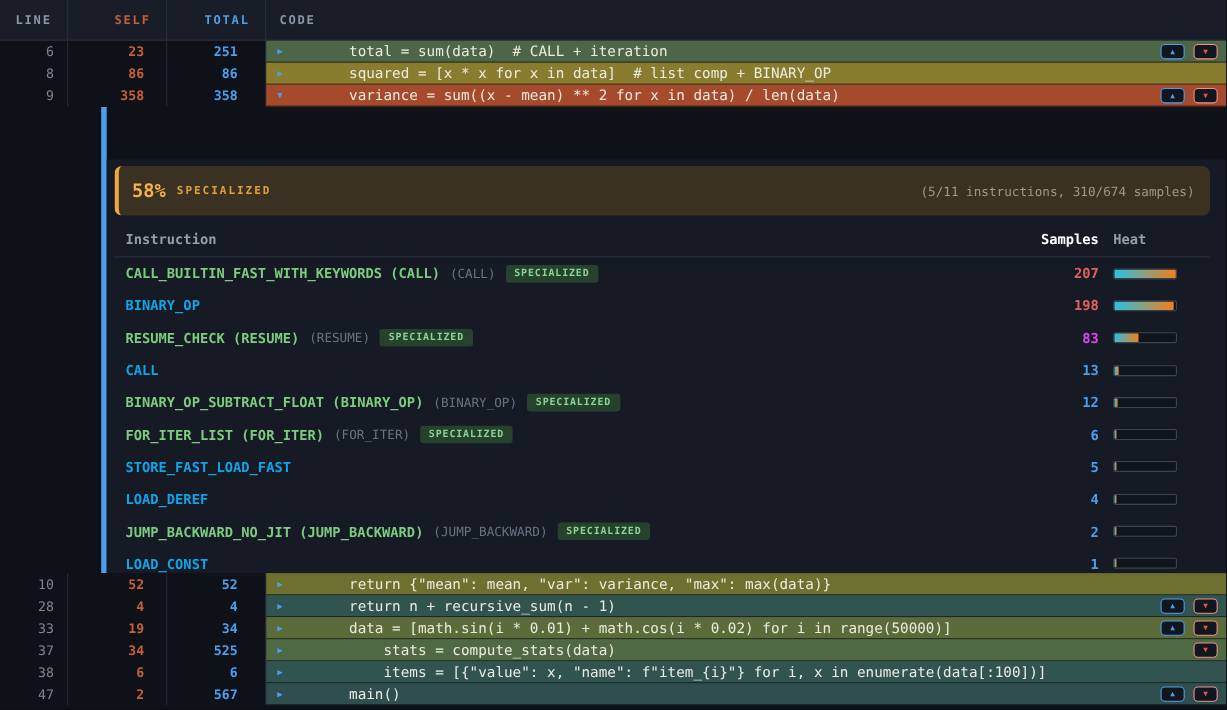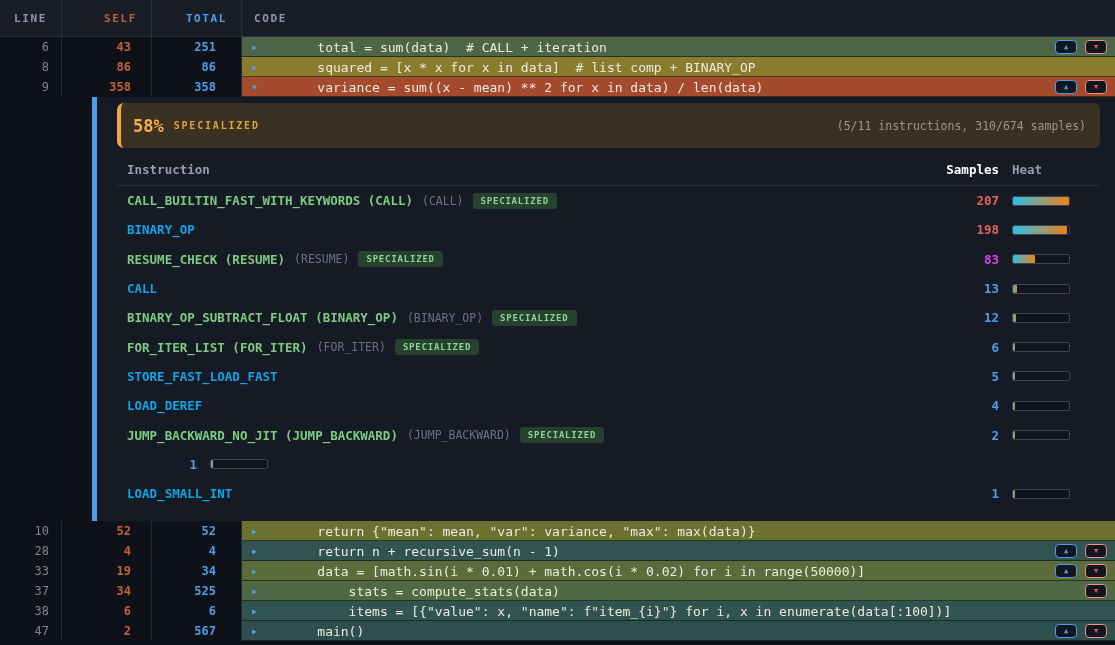--- a/index.html
+++ b/index.html
@@ -50,21 +50,22 @@
     display:flex; align-items:center; justify-content:center;
     font-size:7px; line-height:1; cursor:pointer;
   }
   .btn.up   { border:1.5px solid #4d9fec; color:#4d9fec; }
   .btn.down { border:1.5px solid #f0918a; color:#e25749; }
   
   .panel { display:flex; height:424px; background:#0e1118; overflow:hidden; }
   .panel-rail { width:5px; margin-left:92px; background:#4d9fec; }
   .panel-body {
     flex:1; background:#151a24; box-sizing:border-box;
-    padding:6px 15px 0 20px;
+    padding:6px 15px 0 7px;
+    margin-top:48px;
   }
   .banner {
     height:45px; box-sizing:border-box; display:flex; align-items:center;
     background:#3a3122; border-left:4px solid #f0a73e; border-radius:7px;
     padding:0 14px 0 12px;
   }
   .pct { font-size:17px; font-weight:bold; color:#f6b14a; margin-right:10px; }
   .pct-label { font-size:10px; font-weight:bold; color:#dfa03c; letter-spacing:1.8px; }
   .meta { margin-left:auto; font-size:11.5px; color:#9e988a; }
   .itbl-hdr {
@@ -102,21 +103,21 @@
   <div class="hdr">
     <div class="hnum h-line">LINE</div>
     <div class="hnum h-self">SELF</div>
     <div class="hnum h-total">TOTAL</div>
     <div class="h-code">CODE</div>
   </div>
 
   <div id="rows-top">
       <div class="crow">
         <div class="cell line">6</div>
-        <div class="cell self">43</div>
+        <div class="cell self">23</div>
         <div class="cell total">251</div>
         <div class="codecell" style="background: rgb(77, 102, 71);">
           <span class="arrow">▶</span>
           <span class="codetext">    total = sum(data)  # CALL + iteration</span>
           <span class="nav">
             <span class="btn up">▲</span>
             <span class="btn down">▼</span>
           </span>
         </div>
       </div>
@@ -264,20 +265,23 @@
               <span class="ibadge">SPECIALIZED</span>
             </div>
             <div class="isamples" style="color: rgb(77, 159, 236);">2</div>
             <div class="iheat">
               <div class="heat-track">
                 <div class="heat-fill" style="width: 2px;"></div>
               </div>
             </div>
           </div>
           <div class="irow">
+            <div class="iname">
+              <span class="nm">LOAD_CONST</span>
+            </div>
             <div class="isamples" style="color: rgb(77, 159, 236);">1</div>
             <div class="iheat">
               <div class="heat-track">
                 <div class="heat-fill" style="width: 2px;"></div>
               </div>
             </div>
           </div>
           <div class="irow">
             <div class="iname">
               <span class="nm">LOAD_SMALL_INT</span>

